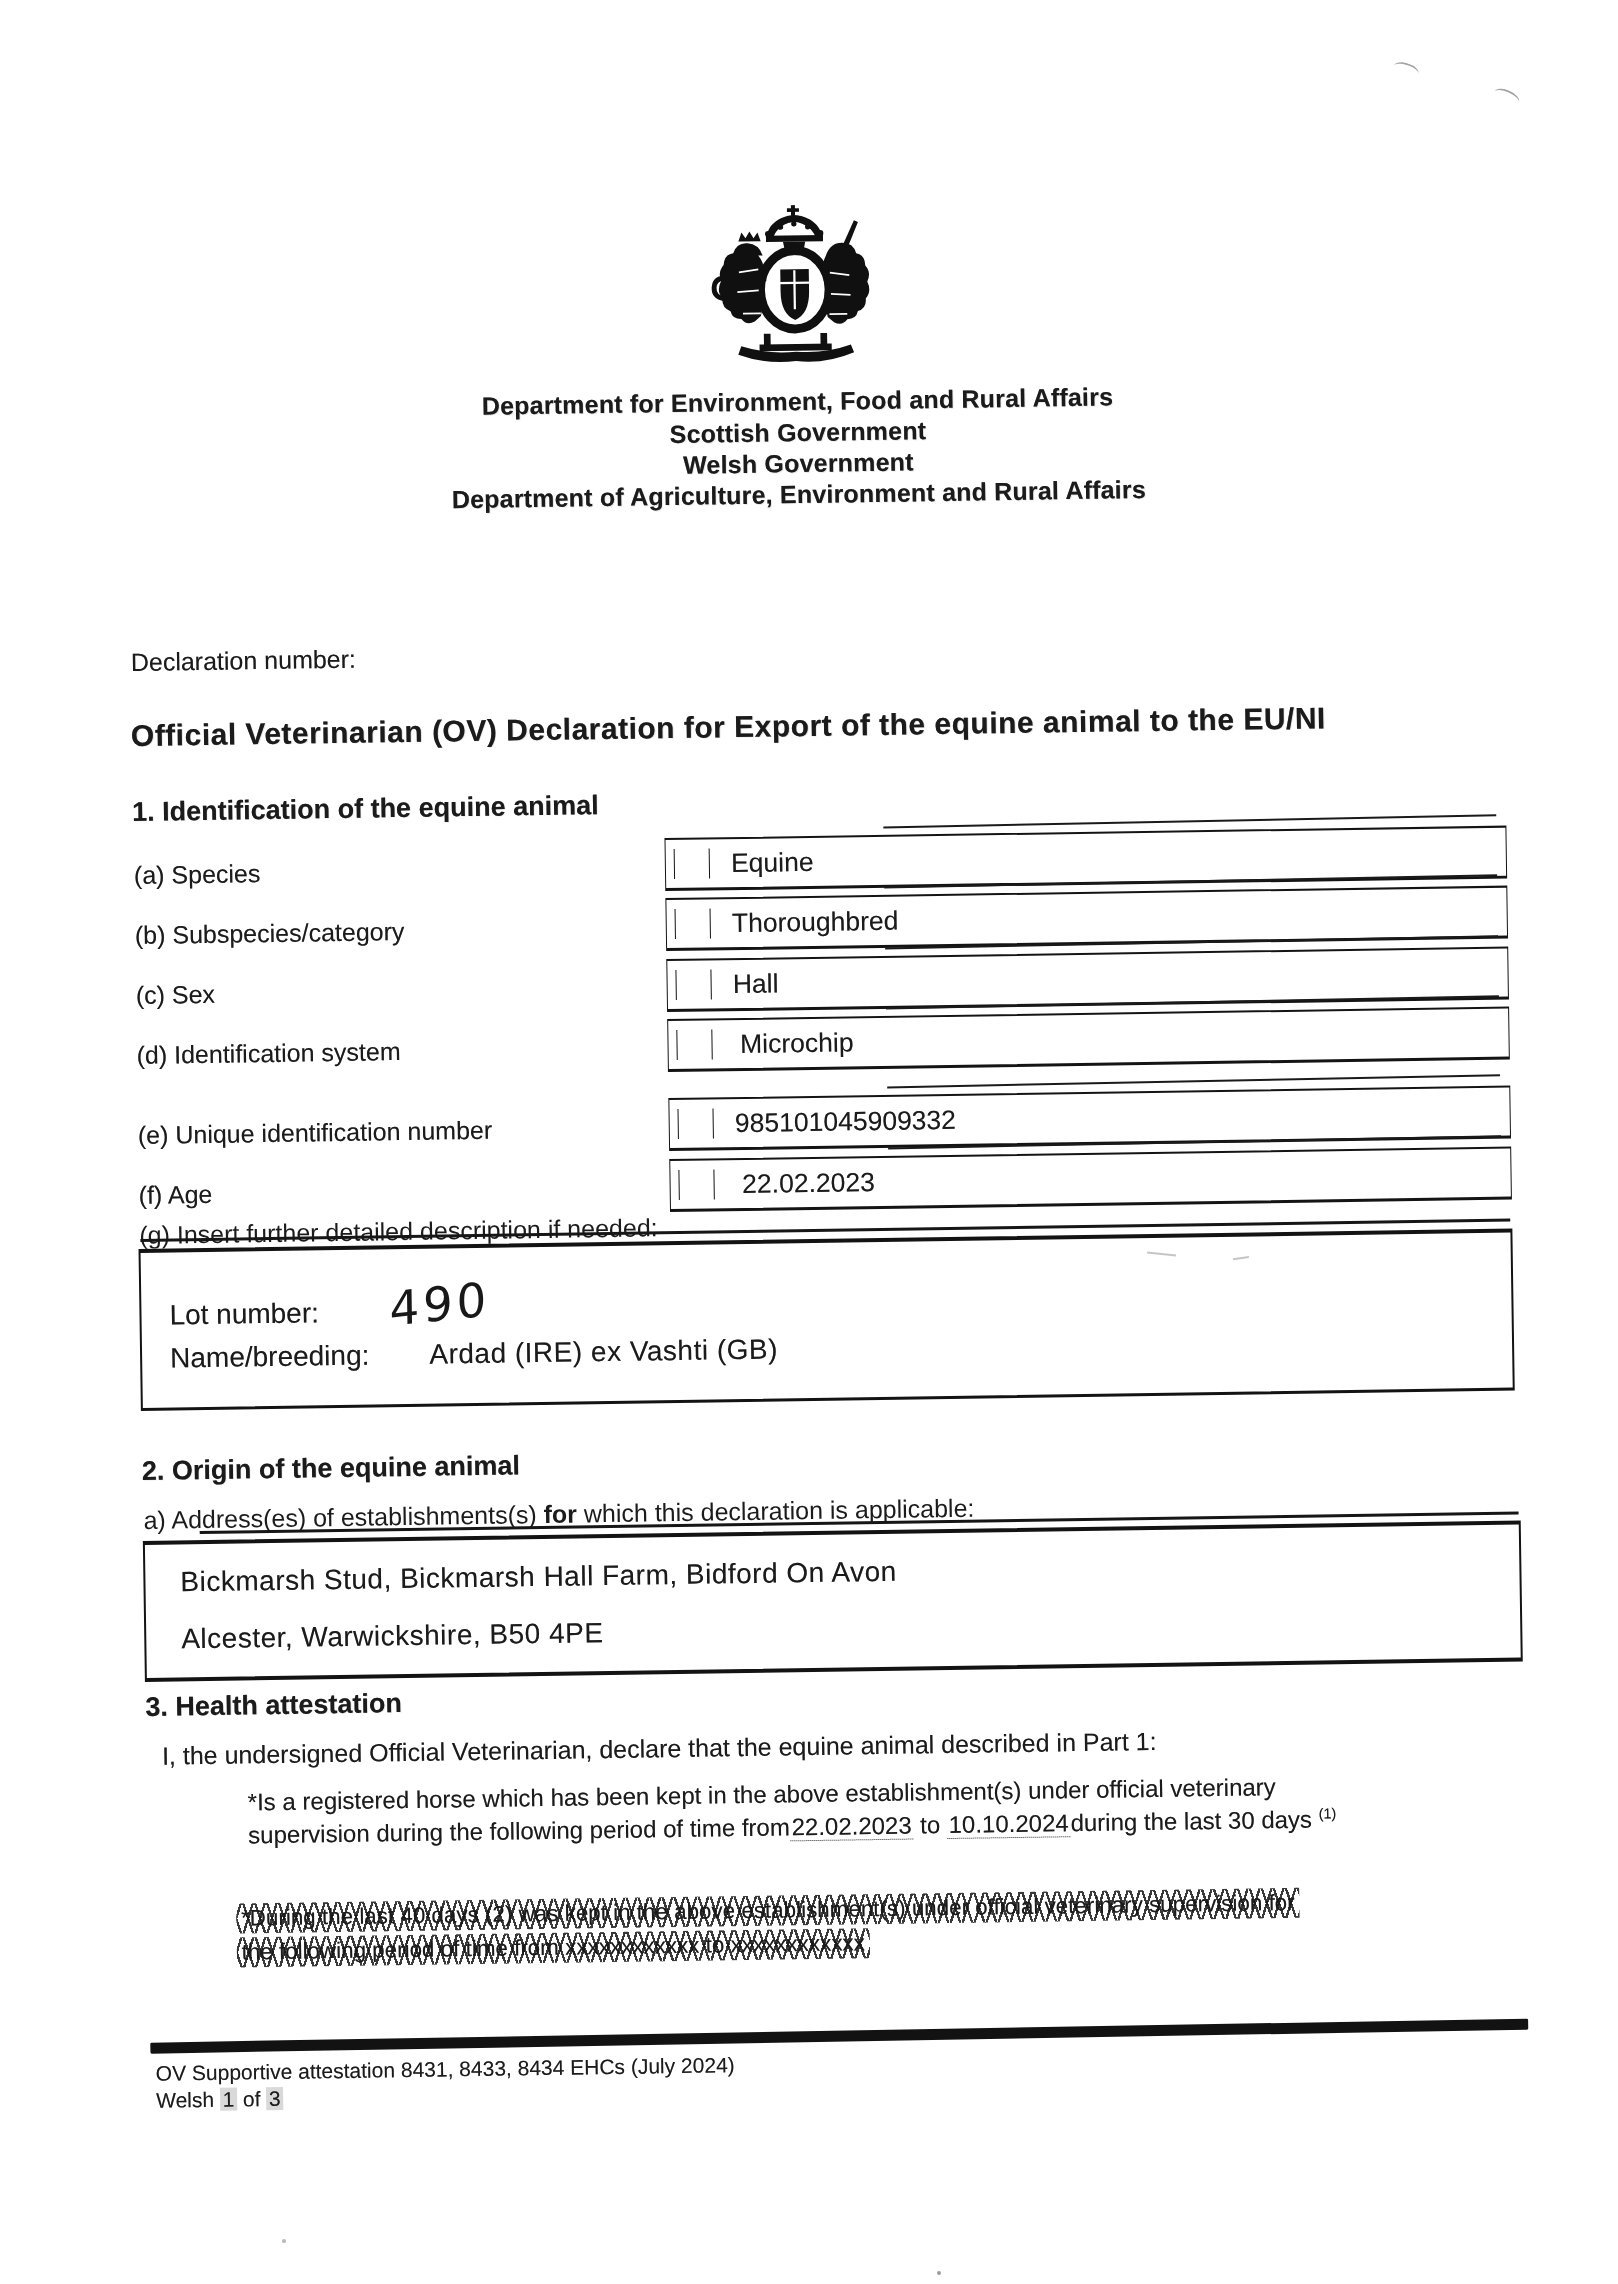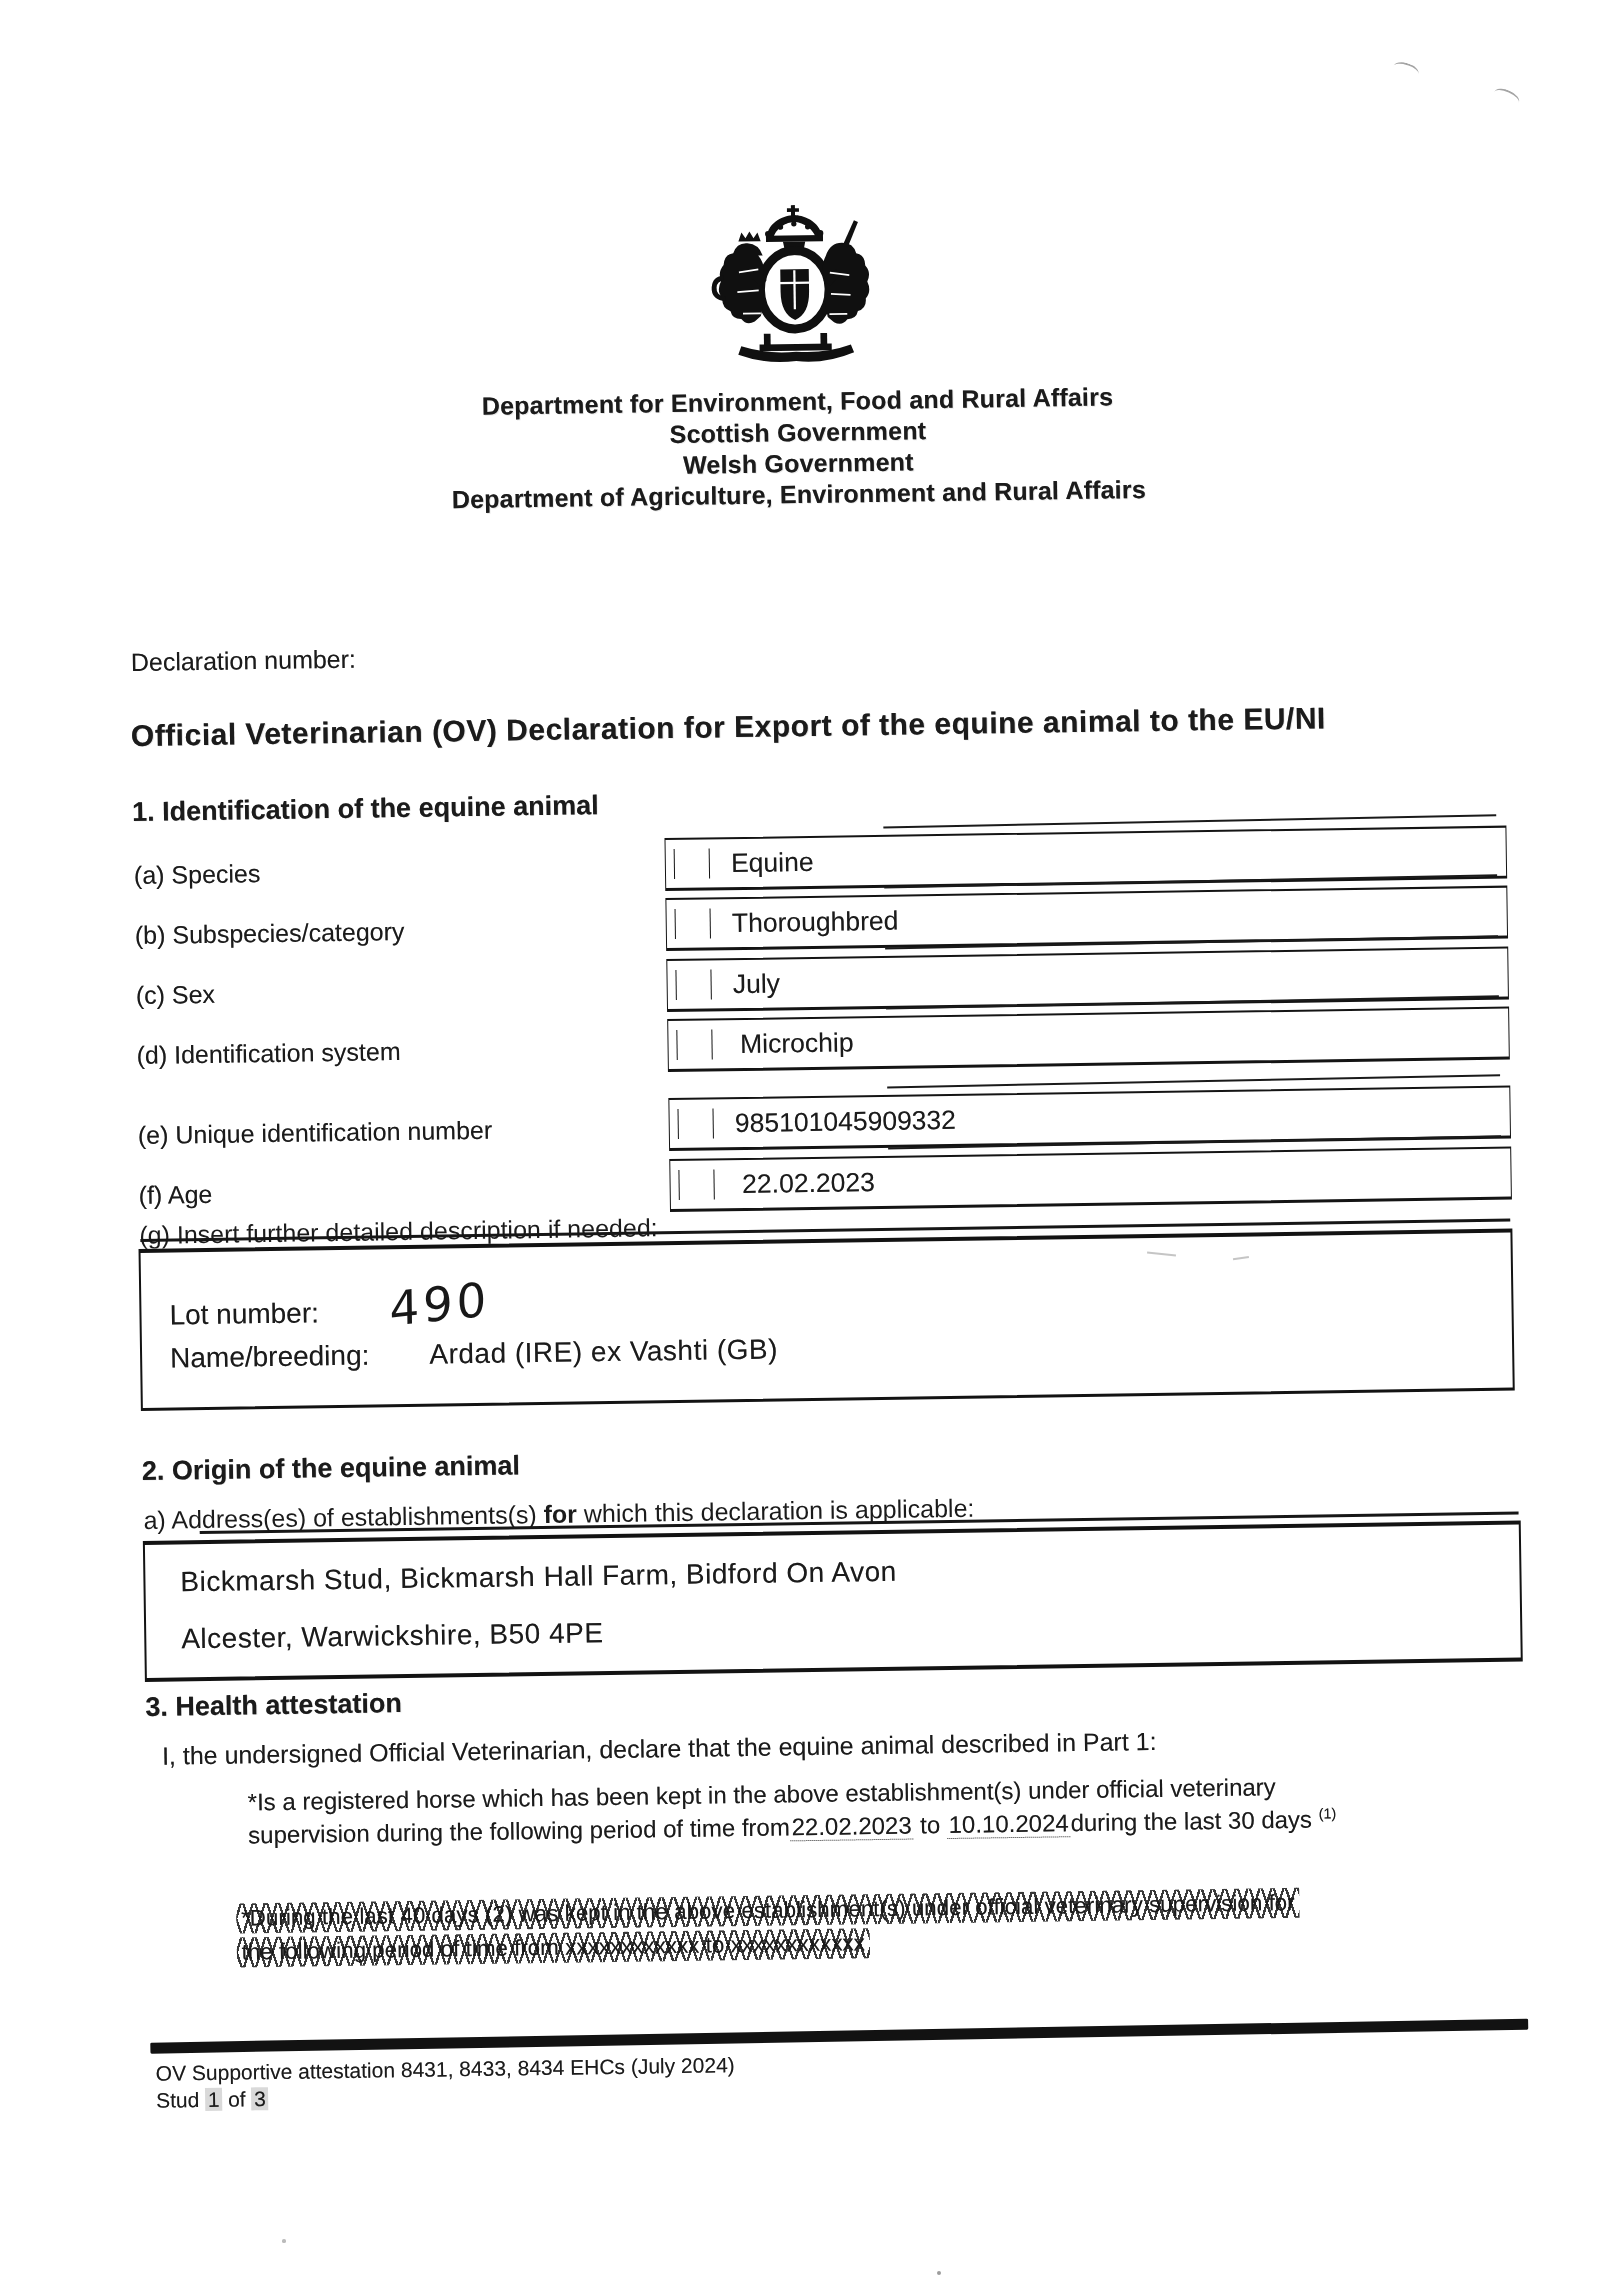--- a/index.html
+++ b/index.html
@@ -150,21 +150,21 @@
 
   <div class="abs flabel ink" style="top:911px">(b) Subspecies/category</div>
   <div class="fieldbox" style="top:896px">
     <span class="bracket"></span>
     <span class="fvalue ink">Thoroughbred</span>
   </div>
 
   <div class="abs flabel ink" style="top:971px">(c) Sex</div>
   <div class="fieldbox" style="top:957px">
     <span class="bracket"></span>
-    <span class="fvalue ink">July</span>
+    <span class="fvalue ink">Hall</span>
   </div>
 
   <div class="abs flabel ink" style="top:1031px">(d) Identification system</div>
   <div class="fieldbox" style="top:1017px">
     <span class="bracket"></span>
     <span class="fvalue ink" style="padding-left:6.4px">Microchip</span>
   </div>
 
   <div class="abs flabel ink" style="top:1111px">(e) Unique identification number</div>
   <div class="fieldbox" style="top:1096px">
@@ -210,21 +210,21 @@
   <div class="abs" id="struck1">
     <span class="struck ink">*During the last 40 days (2) was kept in the above establishment(s) under official veterinary supervision for</span>
   </div>
   <div class="abs" id="struck2">
     <span class="struck ink">the following period of time from xxxxxxxxxxxx to xxxxxxxxxxxx</span>
   </div>
 
   <div class="abs" id="footer-bar"></div>
   <div class="abs footer-text ink" id="footer-ref">OV Supportive attestation 8431, 8433, 8434 EHCs (July 2024)</div>
   <div class="abs footer-text ink" id="footer-page">
-    <span>Stud </span><span class="shade">1</span><span> of </span><span class="shade">3</span>
+    <span>Welsh </span><span class="shade">1</span><span> of </span><span class="shade">3</span>
   </div>
 
 </div>
 
 <div class="speck" id="speck1"></div>
 <div class="speck" id="speck2"></div>
 <div class="dash" id="dash1"></div>
 <div class="dash" id="dash2"></div>
 <div id="dot1"></div>
 <div id="dot2"></div>

